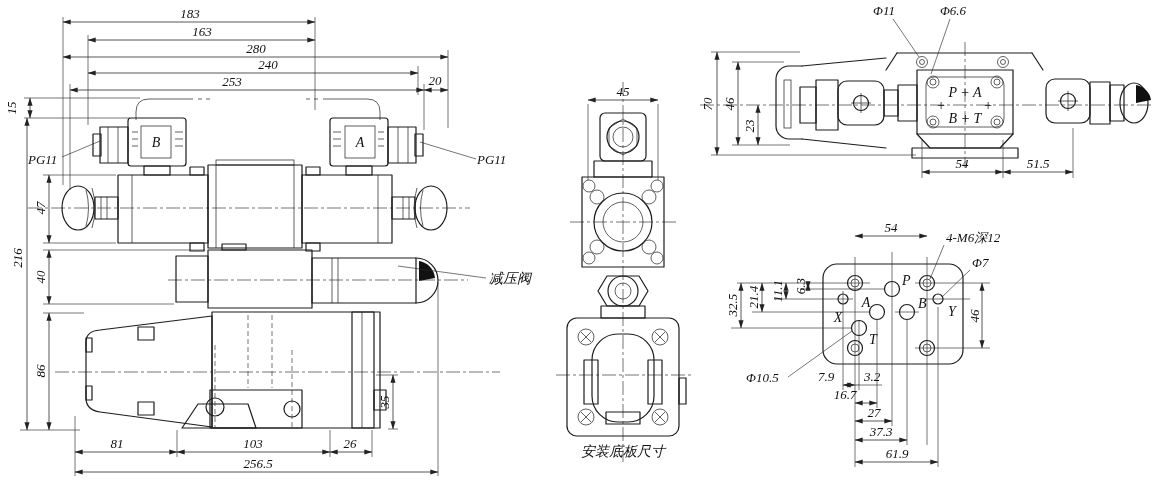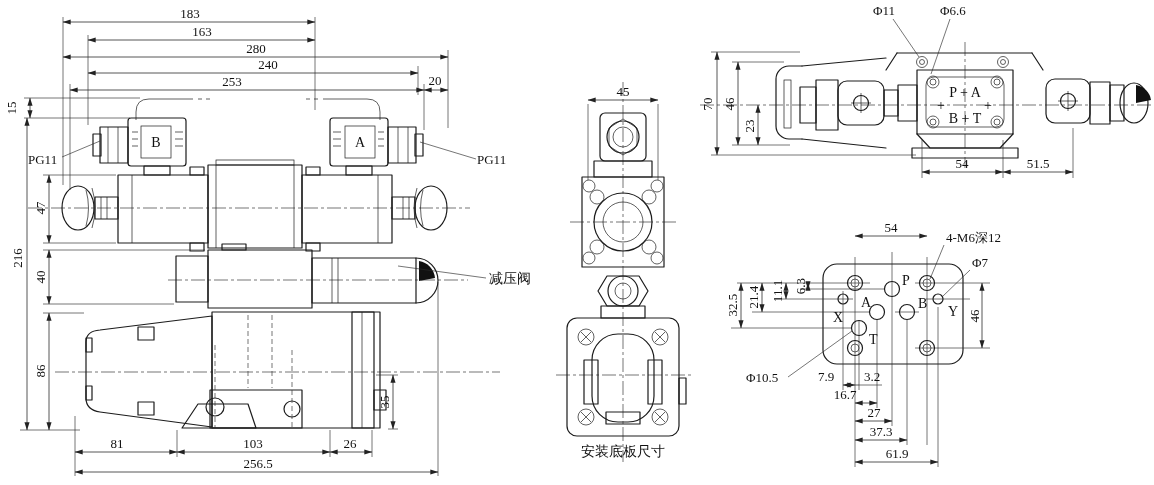--- a/index.html
+++ b/index.html
@@ -1,17 +1,17 @@
 <!DOCTYPE html>
 <html><head>
 <meta charset="utf-8">
 <style>
   html,body{margin:0;padding:0;background:#fff;}
   .canvas{position:relative;width:1154px;height:485px;background:#fff;overflow:hidden;
-          font-family:"Liberation Serif",serif;}
+          font-family:"Liberation Serif",serif;font-style:italic;}
   svg{display:block}
   .o  {fill:none;stroke:#1c1c1c;stroke-width:1.2;stroke-linejoin:round;stroke-linecap:round}
   .t  {fill:none;stroke:#1c1c1c;stroke-width:0.7}
   .d  {fill:none;stroke:#2b2b2b;stroke-width:0.8}
   .x  {fill:none;stroke:#2b2b2b;stroke-width:0.65}
   .cl {fill:none;stroke:#3a3a3a;stroke-width:0.7;stroke-dasharray:14 3 3 3}
   .hid{fill:none;stroke:#3a3a3a;stroke-width:0.7;stroke-dasharray:5 3}
   .blk{fill:#111;stroke:none}
   text{fill:#111}
   .dim{font-size:13px}

